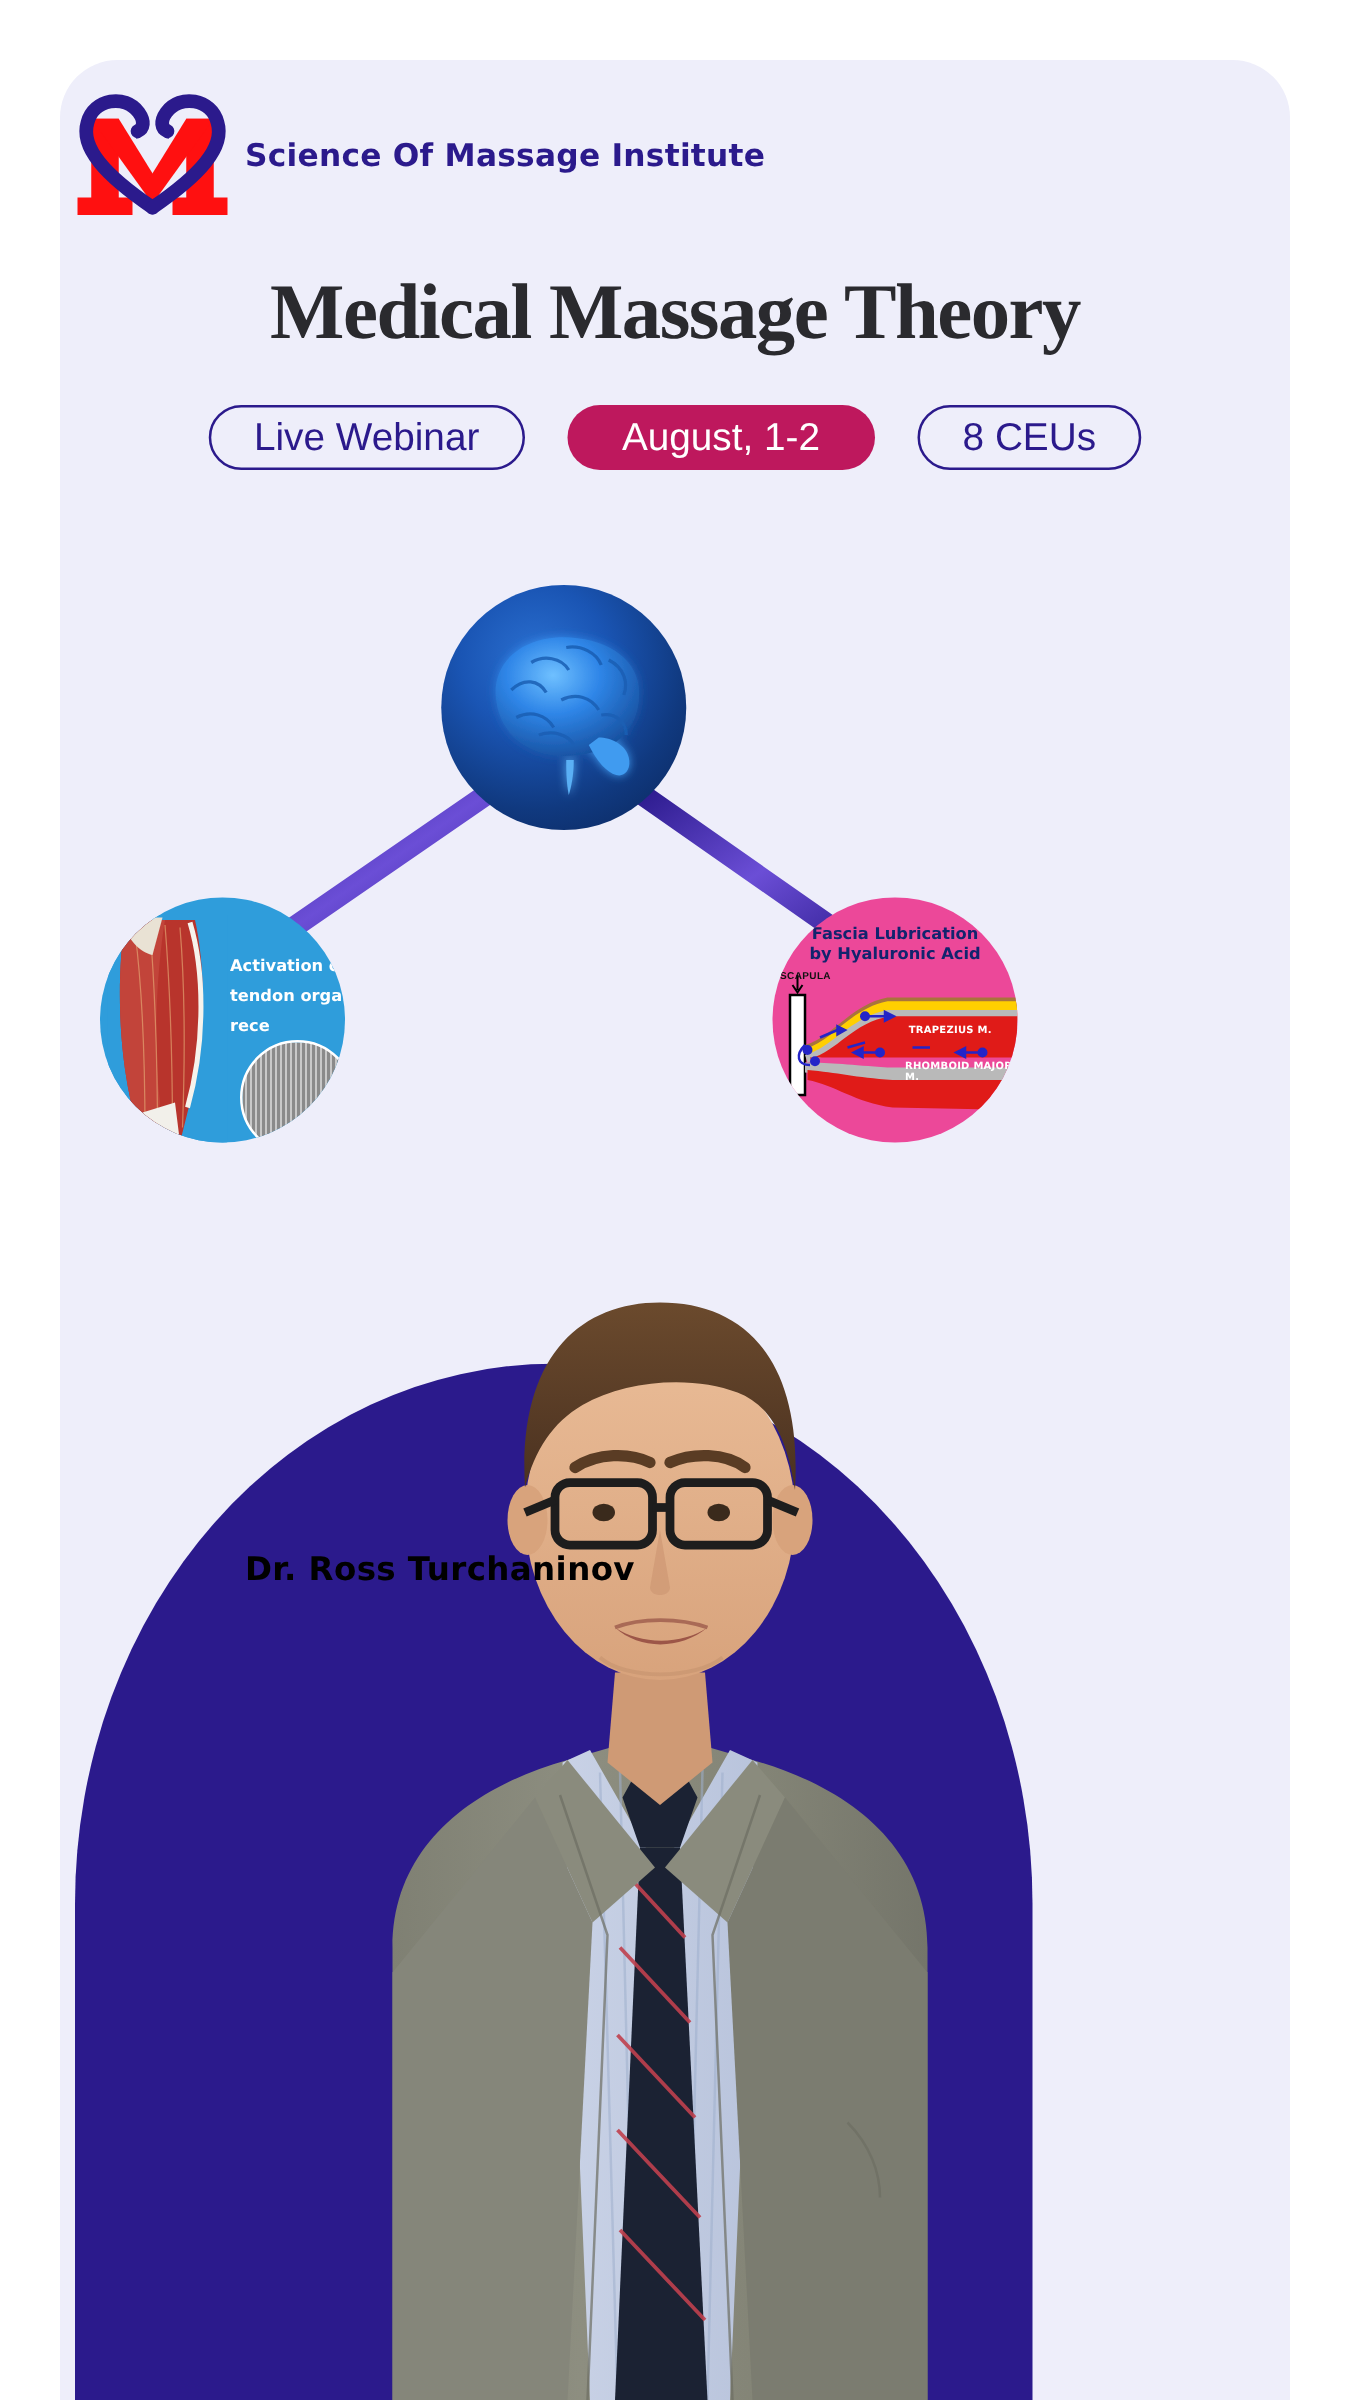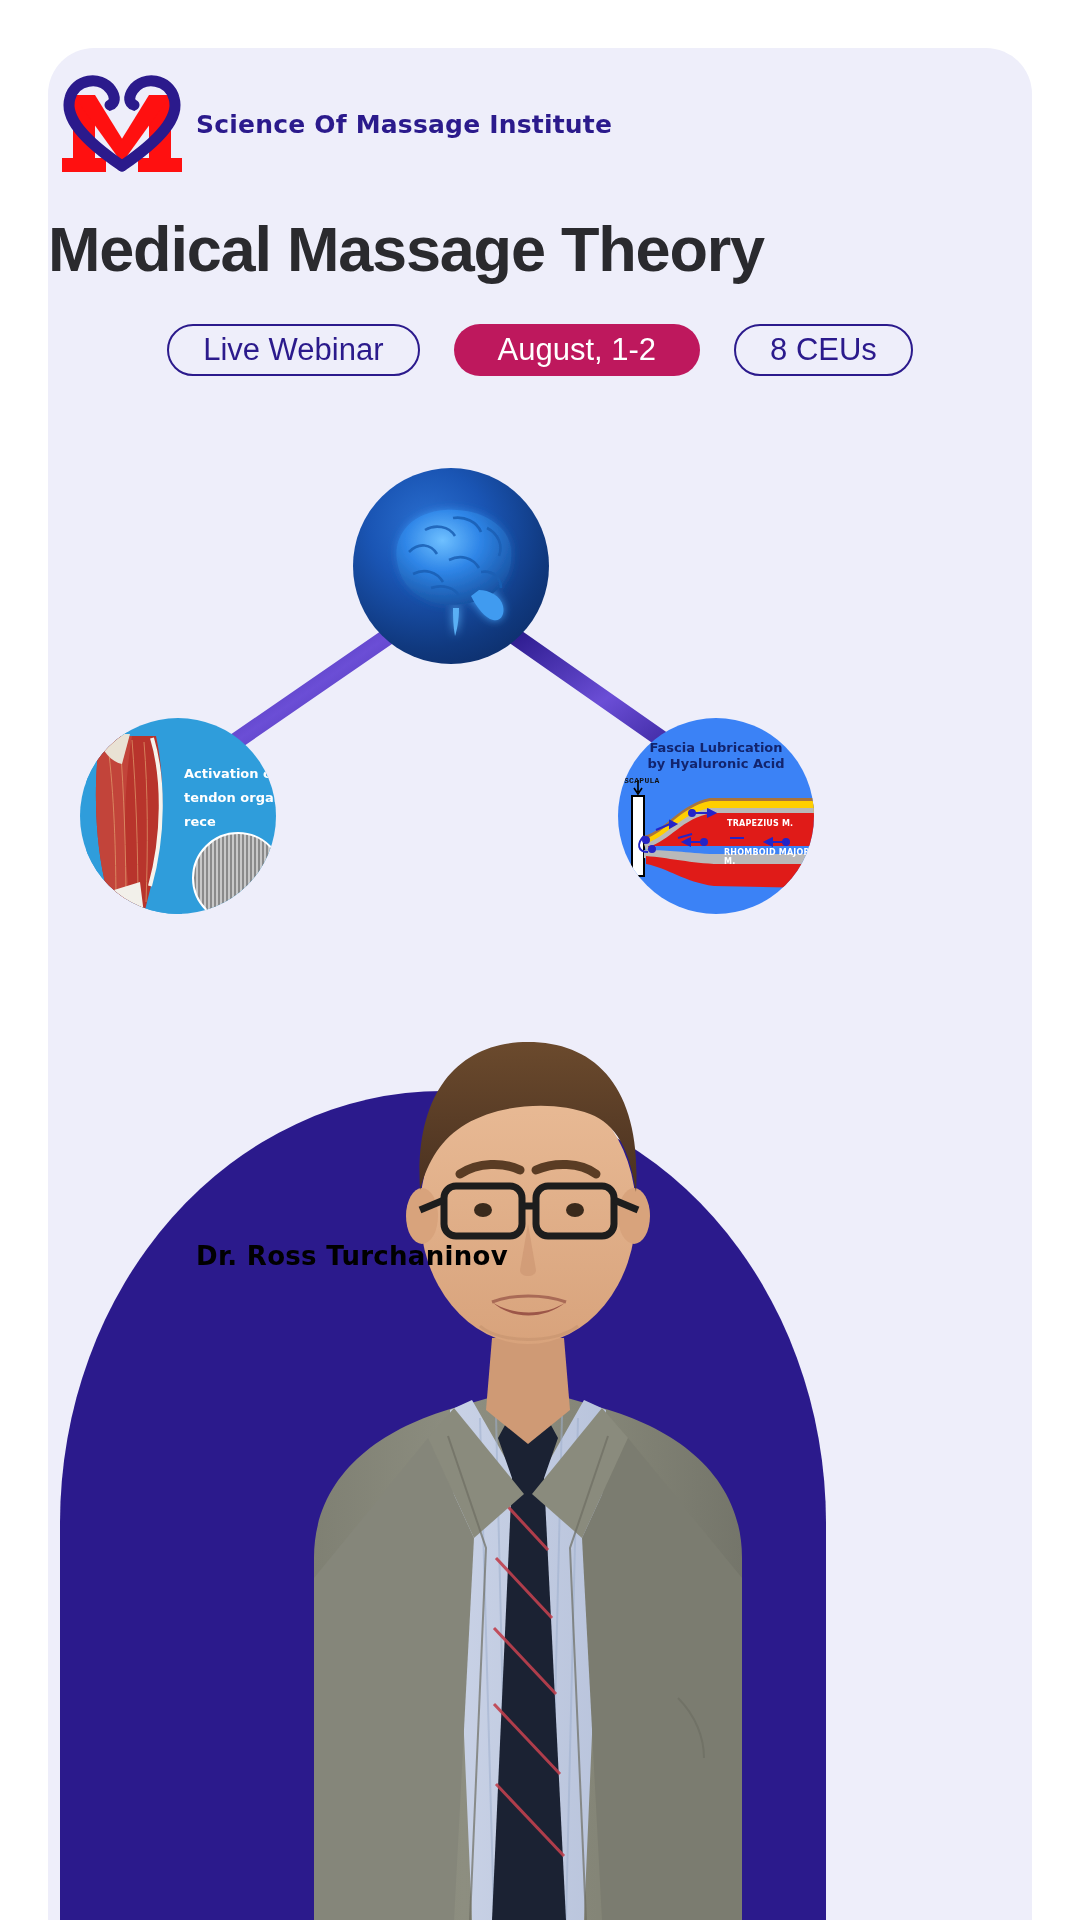--- a/index.html
+++ b/index.html
@@ -52,27 +52,27 @@
     color: #2b1a8c;
     letter-spacing: 0.2px;
     font-family: "DejaVu Sans", sans-serif;
   }
 
   
   .title {
     position: absolute;
     left: 0; top: 168px;
     width: 984px;
-    text-align: left;
+    text-align: center;
     font-size: 63px;
     line-height: 1.05;
     font-weight: bold;
     color: #2a2a2e;
     letter-spacing: -1.2px;
-    font-family: Liberation Sans, sans-serif;
+    font-family: Liberation Serif, serif;
   }
 
   
   .badges {
     position: absolute;
     left: 0; top: 276px;
     width: 984px;
     display: flex;
     justify-content: center;
     align-items: center;
@@ -150,41 +150,41 @@
     width: 92px; height: 92px;
     border-radius: 50%;
     background: repeating-linear-gradient(90deg,#8a8a8a 0 2px,#c8c8c8 2px 4px);
     border: 2px solid #ffffff;
   }
 
   
   .node-right {
     left: 570px; top: 300px;
     width: 196px; height: 196px;
-    background: #3b82f6;
+    background: #ec4899;
   }
   .fascia-title {
     position: absolute;
     left: 0; top: 22px;
     width: 196px;
     text-align: center;
     font-size: 13px;
     font-weight: bold;
     color: #12246e;
     line-height: 1.25;
     font-family: "DejaVu Sans", sans-serif;
   }
   .scapula-lbl {
     position: absolute;
     left: 6px; top: 58px;
     font-size: 8px;
     font-weight: bold;
     color: #111;
     letter-spacing: 0.3px;
-    font-family: Liberation Mono, monospace;
+    font-family: Liberation Sans, sans-serif;
   }
   .trap-lbl {
     position: absolute;
     left: 109px; top: 101px;
     font-size: 8px;
     font-weight: bold;
     color: #ffffff;
     letter-spacing: 0.2px;
     font-family: "DejaVu Sans", sans-serif;
   }

